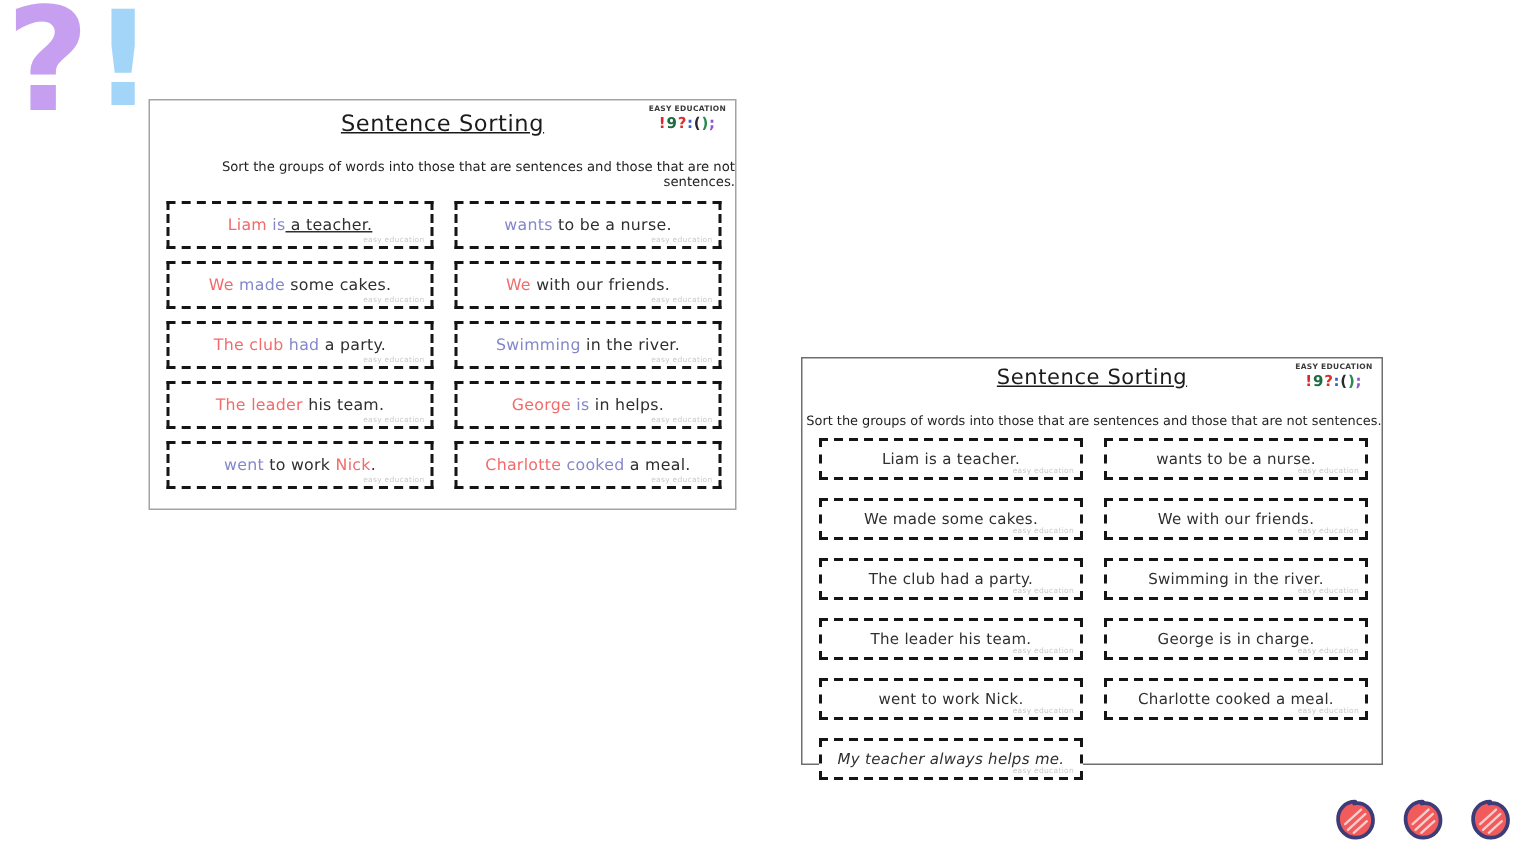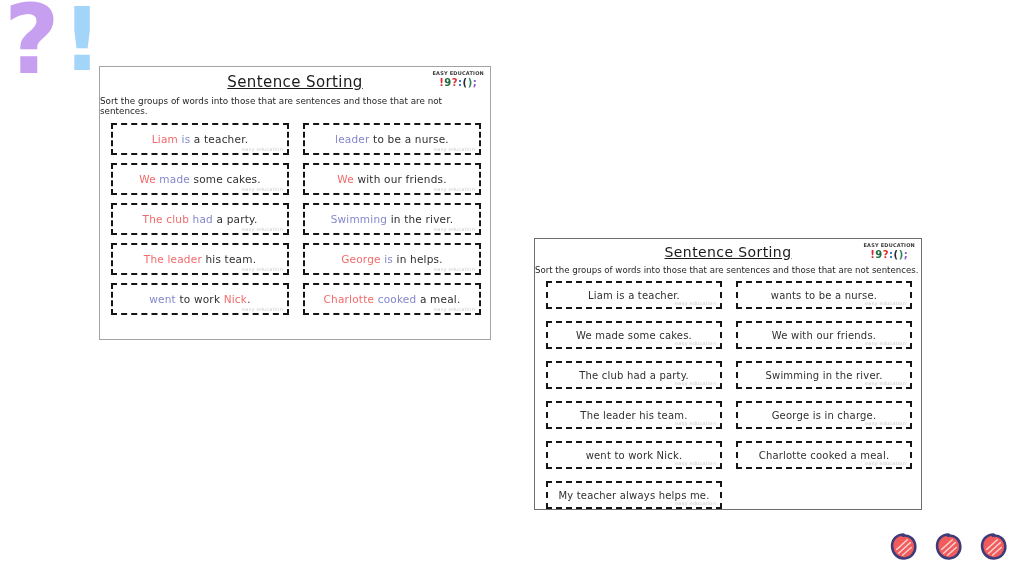--- a/index.html
+++ b/index.html
@@ -21,21 +21,21 @@
   .card-title {
     text-align:center; margin-top:6px; font-size:15px; color:#1b1b1b;
     text-decoration:underline; letter-spacing:0.4px;
   }
   #card-right .card-title { font-size:14px; margin-top:5px; }
 
   .logo { position:absolute; top:4px; right:6px; text-align:center; line-height:1.15; }
   .logo-brand  { font-size:5px; color:#3a3a3a; letter-spacing:0.2px; white-space:nowrap; font-weight:bold; }
   .logo-glyphs { font-size:10px; font-weight:bold; letter-spacing:0.5px; }
 
-  .card-subtitle { text-align:left; font-size:8.8px; color:#1f1f1f; margin-top:5px; }
+  .card-subtitle { text-align:right; font-size:8.8px; color:#1f1f1f; margin-top:16px; }
   #card-right .card-subtitle { font-size:8.6px; }
 
   .legend {
     display:flex; align-items:center; justify-content:space-between;
     margin-top:7px; padding:0 20px 0 20px; height:16px;
   }
   .legend-item { display:flex; align-items:center; gap:7px; }
   .pill {
     width:50px; height:15px; border-radius:9px;
     border:1.5px solid rgba(0,0,0,0.55); box-sizing:border-box;
@@ -69,25 +69,25 @@
 
 <div class="card" id="card-left">
   <div class="card-title">Sentence Sorting</div>
   <div class="logo">
     <div class="logo-brand">EASY EDUCATION</div>
     <div class="logo-glyphs"><span style="color: rgb(224, 36, 40);">!</span><span style="color: rgb(31, 107, 65);">9</span><span style="color: rgb(216, 50, 45);">?</span><span style="color: rgb(45, 100, 200);">:</span><span style="color: rgb(42, 42, 42);">(</span><span style="color: rgb(42, 138, 82);">)</span><span style="color: rgb(145, 86, 207);">;</span></div>
   </div>
   <div class="card-subtitle">Sort the groups of words into those that are sentences and those that are not sentences.</div>
   <div class="grid" id="grid-left">
       <div class="sentence-box">
-        <div class="sentence-text"><span style="color: rgb(242, 106, 106);">Liam</span><span style="color: rgb(132, 135, 203);"> is</span><span style="color: rgb(47, 47, 47);"> a teacher.</span></div>
+        <div class="sentence-text"><span style="color: rgb(242, 106, 106);">Liam</span><span style="color: rgb(132, 135, 203);"> is</span><span style="color: rgb(47, 47, 47); text-decoration: underline;"> a teacher.</span></div>
         <span class="watermark">easy education</span>
       </div>
       <div class="sentence-box">
-        <div class="sentence-text"><span style="color: rgb(132, 135, 203);">leader</span><span style="color: rgb(47, 47, 47);"> to be a nurse.</span></div>
+        <div class="sentence-text"><span style="color: rgb(132, 135, 203);">wants</span><span style="color: rgb(47, 47, 47);"> to be a nurse.</span></div>
         <span class="watermark">easy education</span>
       </div>
       <div class="sentence-box">
         <div class="sentence-text"><span style="color: rgb(242, 106, 106);">We</span><span style="color: rgb(132, 135, 203);"> made</span><span style="color: rgb(47, 47, 47);"> some cakes.</span></div>
         <span class="watermark">easy education</span>
       </div>
       <div class="sentence-box">
         <div class="sentence-text"><span style="color: rgb(242, 106, 106);">We</span><span style="color: rgb(47, 47, 47);"> with our friends.</span></div>
         <span class="watermark">easy education</span>
       </div>
@@ -160,21 +160,21 @@
       </div>
       <div class="sentence-box">
         <div class="sentence-text"><span style="color: rgb(47, 47, 47);">went to work Nick.</span></div>
         <span class="watermark">easy education</span>
       </div>
       <div class="sentence-box">
         <div class="sentence-text"><span style="color: rgb(47, 47, 47);">Charlotte cooked a meal.</span></div>
         <span class="watermark">easy education</span>
       </div>
       <div class="sentence-box">
-        <div class="sentence-text"><span style="color: rgb(47, 47, 47);">My teacher always helps me.</span></div>
+        <div class="sentence-text"><span style="color: rgb(47, 47, 47); font-style: italic;">My teacher always helps me.</span></div>
         <span class="watermark">easy education</span>
       </div>
     </div>
 </div>
 
 <div id="stickers">
     <div class="sticker"><svg viewBox="0 0 32 32" width="31" height="31">
         <circle cx="16" cy="16" r="11.5" fill="#f15b5b"></circle>
         <path d="M9 19 L20 9 M11 23 L23 12 M15 25 L24 17" stroke="#ffffff" stroke-width="1.6" opacity="0.7" stroke-linecap="round" fill="none"></path>
         <path d="M16 3.6 C9 3.6 3.8 9 4.2 16.2 C4.6 23.4 10 28.6 16.8 28.3 C23.6 28 28.6 22.4 28.2 15.6 C27.8 8.8 22.4 3.6 15.2 4.8" fill="none" stroke="#3d3c78" stroke-width="2.6" stroke-linecap="round"></path>

